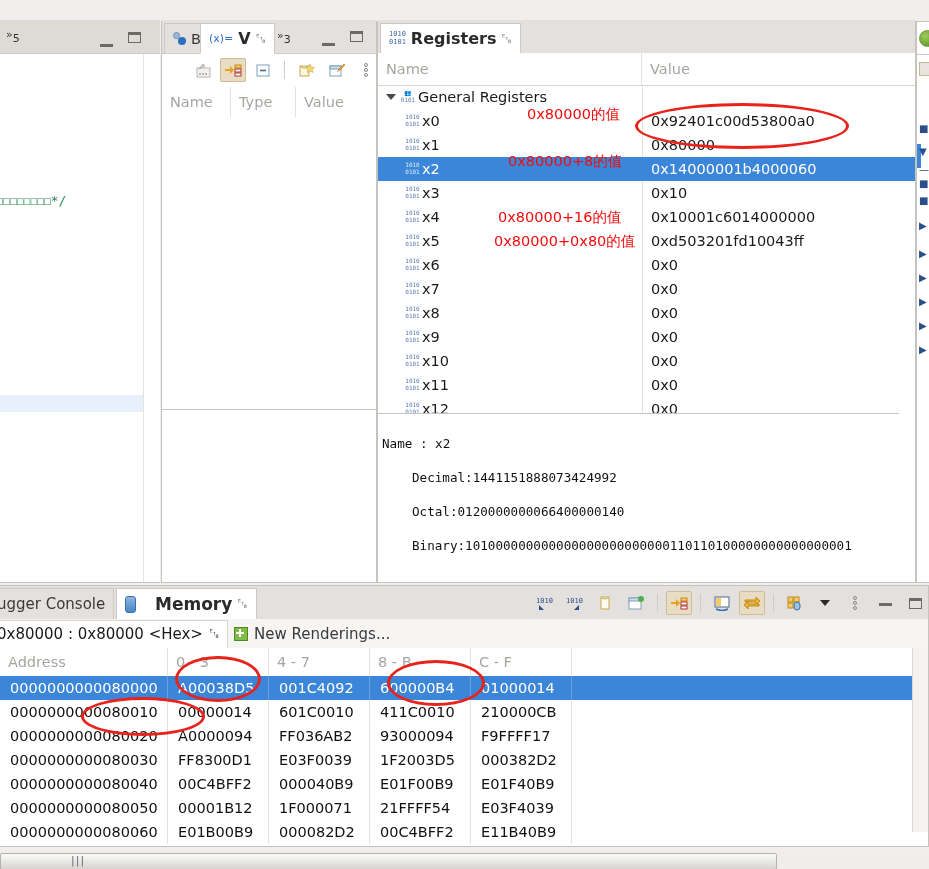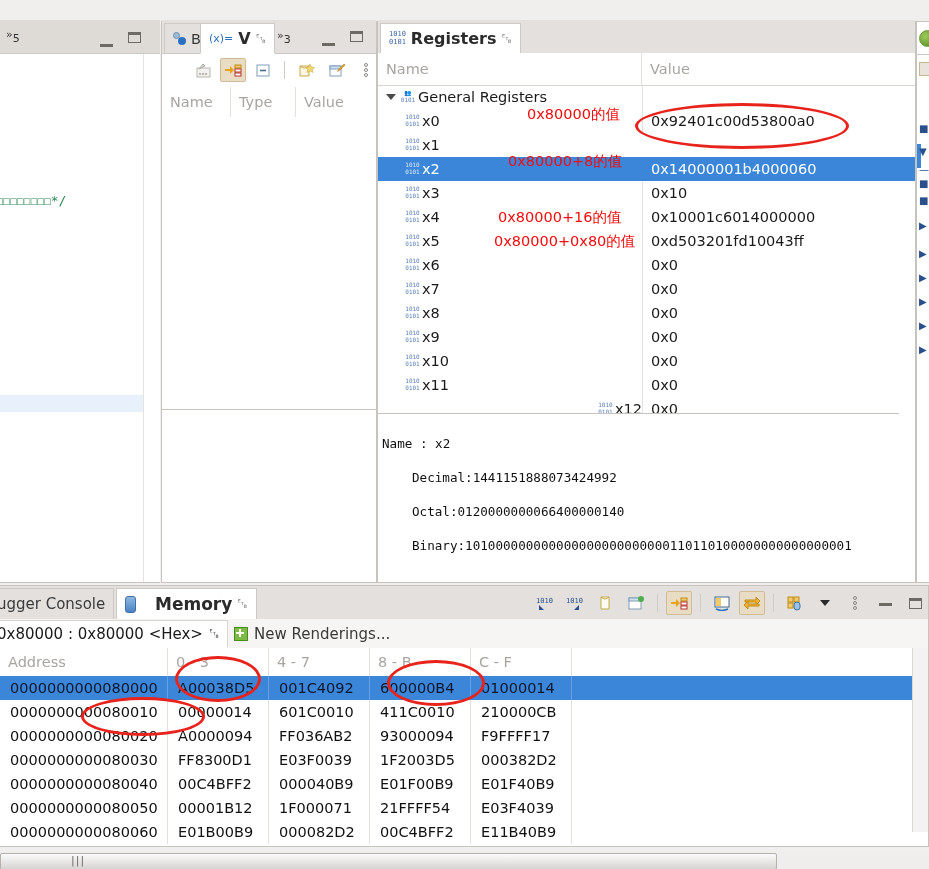--- a/index.html
+++ b/index.html
@@ -59,21 +59,21 @@
     background:#ffffff;border-top:1px solid #c7c4c0;
     font-family:"DejaVu Sans Mono","Liberation Mono",monospace;
     font-size:12.6px;line-height:17px;color:#111;
     padding:4px 0 0 4px;overflow:hidden;white-space:pre;
   }
   .detailpane .ind{padding-left:30px;}
 
   
   #memory-view{left:-1px;top:585px;width:930px;height:262px;}
   .memrow{display:flex;align-items:center;height:24px;font-size:14.5px;color:#111;}
-  .memrow.sel{background:#3b86d9;color:#0f172a;}
+  .memrow.sel{background:#3b86d9;color:#ffffff;}
   .memcell{box-sizing:border-box;padding-left:10px;height:100%;display:flex;align-items:center;border-right:1px solid #e3e0dd;}
   .memrow.sel .memcell{border-right:1px solid #66a1e3;}
   .w-addr{width:168px;}
   .w-col{width:101px;}
   .w-rest{flex:1;border-right:none;}
 
   
   .annot{position:absolute;color:#f40b0b;font-size:14.5px;white-space:nowrap;}
   .ellipse{position:absolute;border:3px solid #e8231b;border-radius:50%;}
 
@@ -232,20 +232,21 @@
             <span>x0</span>
           </div>
           <div class="regvalue">0x92401c00d53800a0</div>
         </div>
         <div class="regrow">
           <div class="regname" style="padding-left: 27px;">
             <span class="bin-icon">1010
 0101</span>
             <span>x1</span>
           </div>
+          <div class="regvalue">0x80000</div>
         </div>
         <div class="regrow sel">
           <div class="regname" style="padding-left: 27px;">
             <span class="bin-icon">1010
 0101</span>
             <span>x2</span>
           </div>
           <div class="regvalue">0x14000001b4000060</div>
         </div>
         <div class="regrow">
@@ -314,21 +315,21 @@
         </div>
         <div class="regrow">
           <div class="regname" style="padding-left: 27px;">
             <span class="bin-icon">1010
 0101</span>
             <span>x11</span>
           </div>
           <div class="regvalue">0x0</div>
         </div>
         <div class="regrow">
-          <div class="regname" style="padding-left: 27px; justify-content: flex-end;">
+          <div class="regname" style="padding-left: 27px;">
             <span class="bin-icon">1010
 0101</span>
             <span>x12</span>
           </div>
           <div class="regvalue">0x0</div>
         </div>
       </div>
   </div>
 
   <div class="detailpane">

